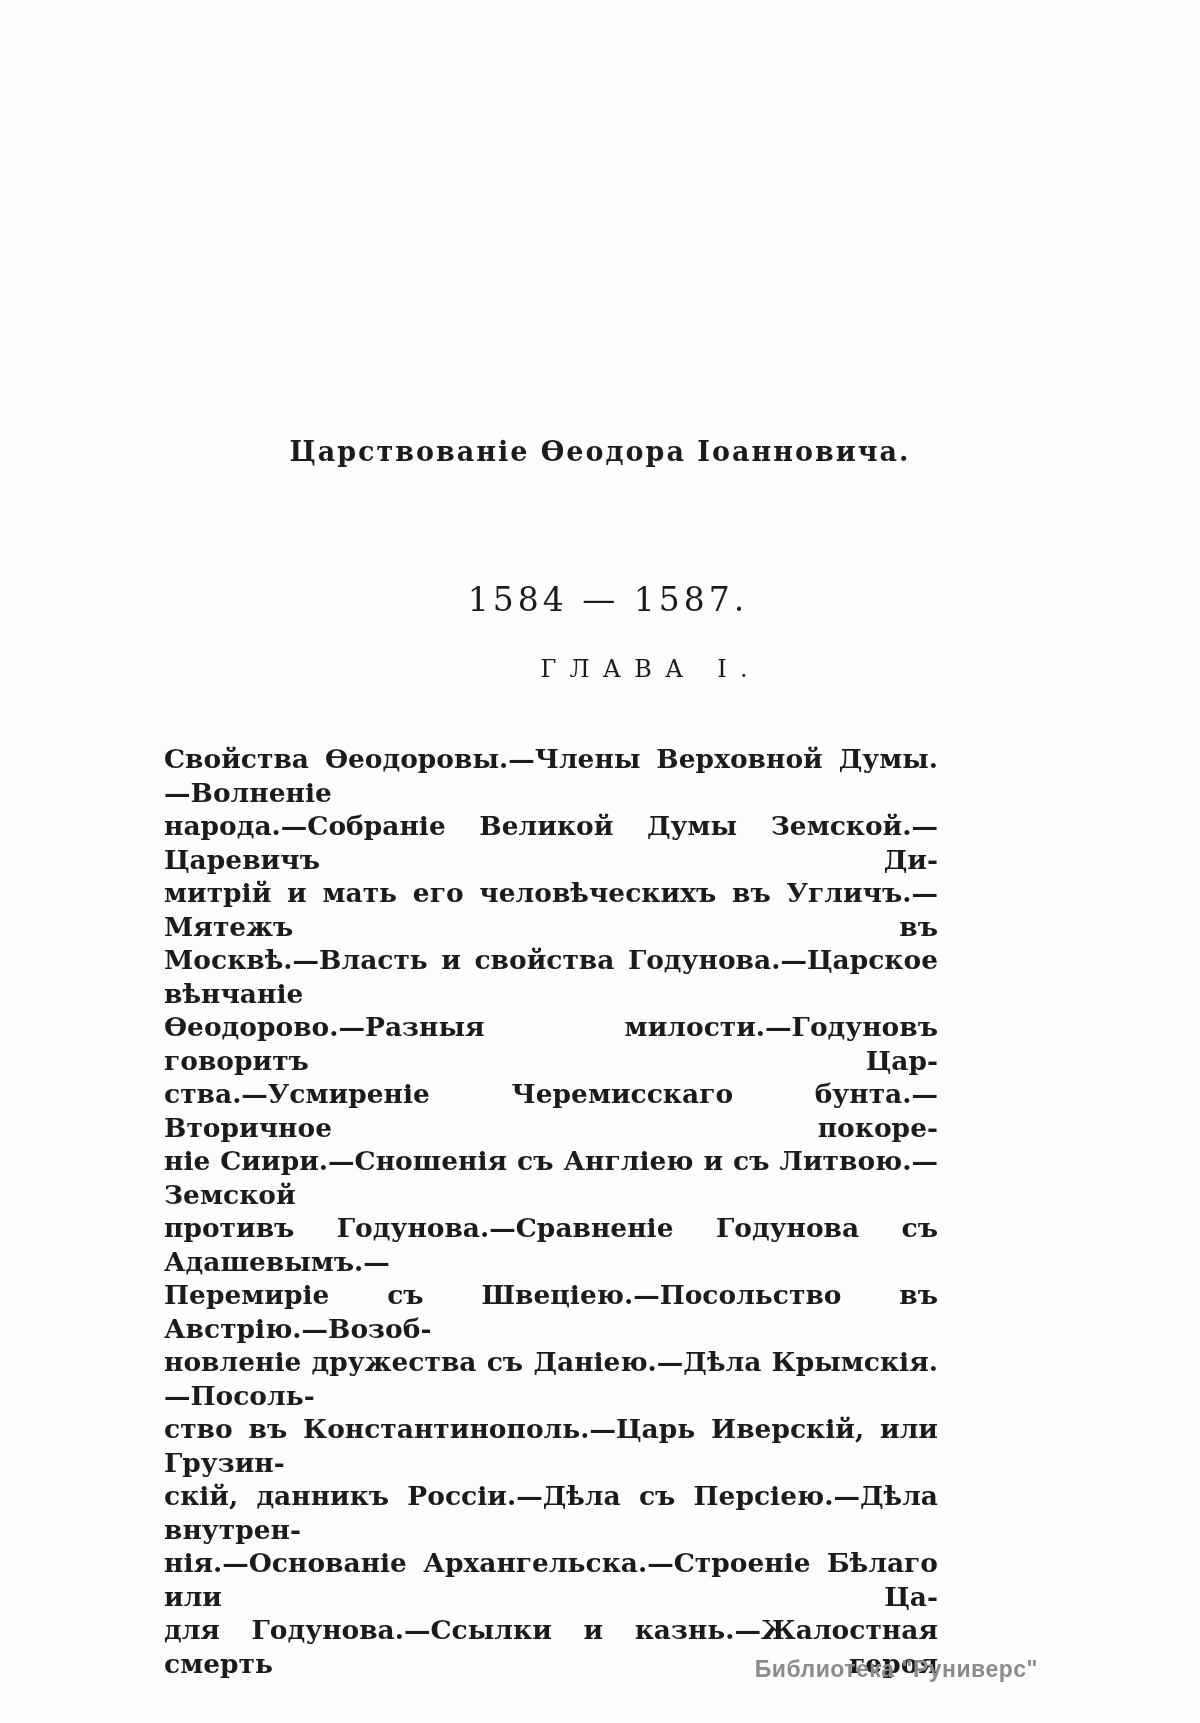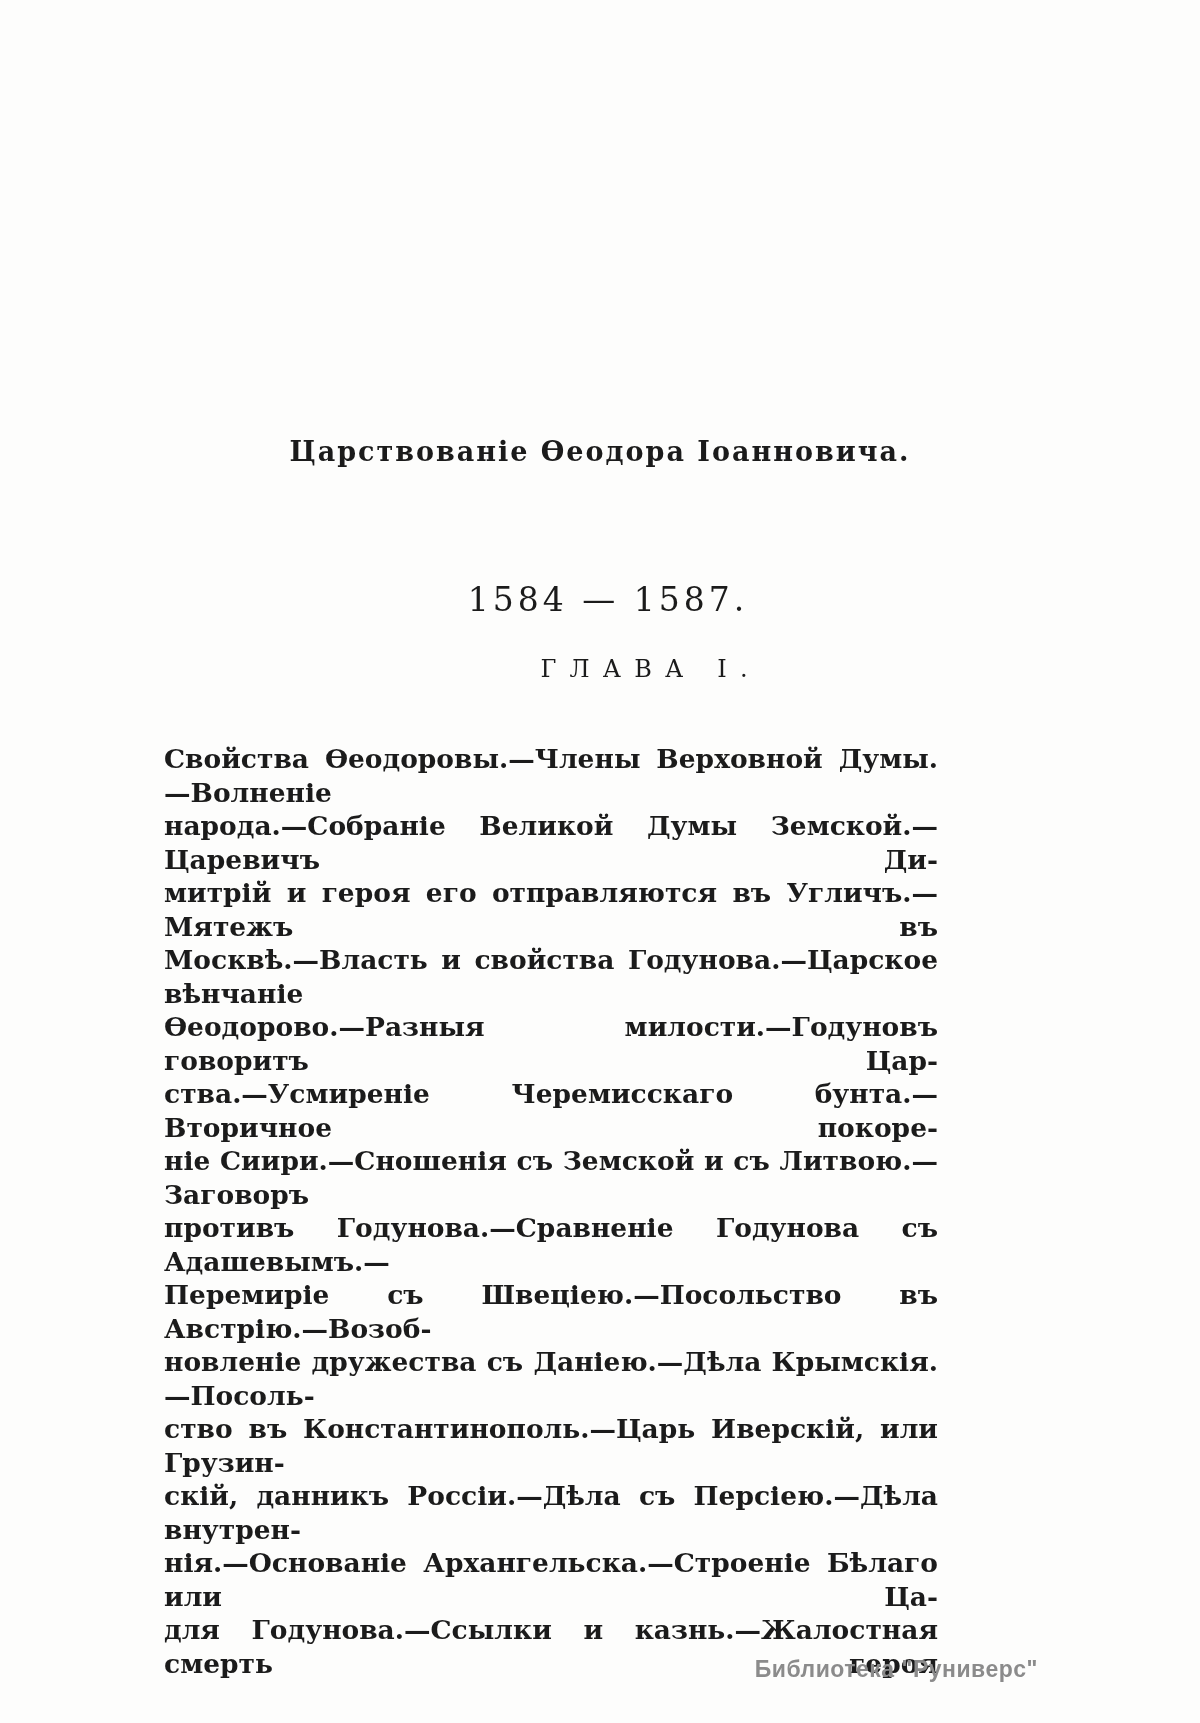--- a/index.html
+++ b/index.html
@@ -102,25 +102,25 @@
 
   <div class="title">Царствованіе Ѳеодора Іоанновича.</div>
 
   <div class="date-range">1584 — 1587.</div>
 
   <div class="chapter">ГЛАВА I.</div>
 
   <div class="summary">
     <div class="line">Свойства Ѳеодоровы.—Члены Верховной Думы.—Волненіе</div>
     <div class="line">народа.—Собраніе Великой Думы Земской.—Царевичъ Ди-</div>
-    <div class="line">митрій и героя его отправляются въ Угличъ.—Мятежъ въ</div>
+    <div class="line">митрій и мать его человѣческихъ въ Угличъ.—Мятежъ въ</div>
     <div class="line">Москвѣ.—Власть и свойства Годунова.—Царское вѣнчаніе</div>
     <div class="line">Ѳеодорово.—Разныя милости.—Годуновъ говоритъ Цар-</div>
     <div class="line">ства.—Усмиреніе Черемисскаго бунта.—Вторичное покоре-</div>
-    <div class="line">ніе Сиири.—Сношенія съ Земской и съ Литвою.—Заговоръ</div>
+    <div class="line">ніе Сиири.—Сношенія съ Англіею и съ Литвою.—Земской</div>
     <div class="line">противъ Годунова.—Сравненіе Годунова съ Адашевымъ.—</div>
     <div class="line">Перемиріе съ Швеціею.—Посольство въ Австрію.—Возоб-</div>
     <div class="line">новленіе дружества съ Даніею.—Дѣла Крымскія.—Посоль-</div>
     <div class="line">ство въ Константинополь.—Царь Иверскій, или Грузин-</div>
     <div class="line">скій, данникъ Россіи.—Дѣла съ Персіею.—Дѣла внутрен-</div>
     <div class="line">нія.—Основаніе Архангельска.—Строеніе Бѣлаго или Ца-</div>
     <div class="line">для Годунова.—Ссылки и казнь.—Жалостная смерть героя</div>
 
   </div>
 

